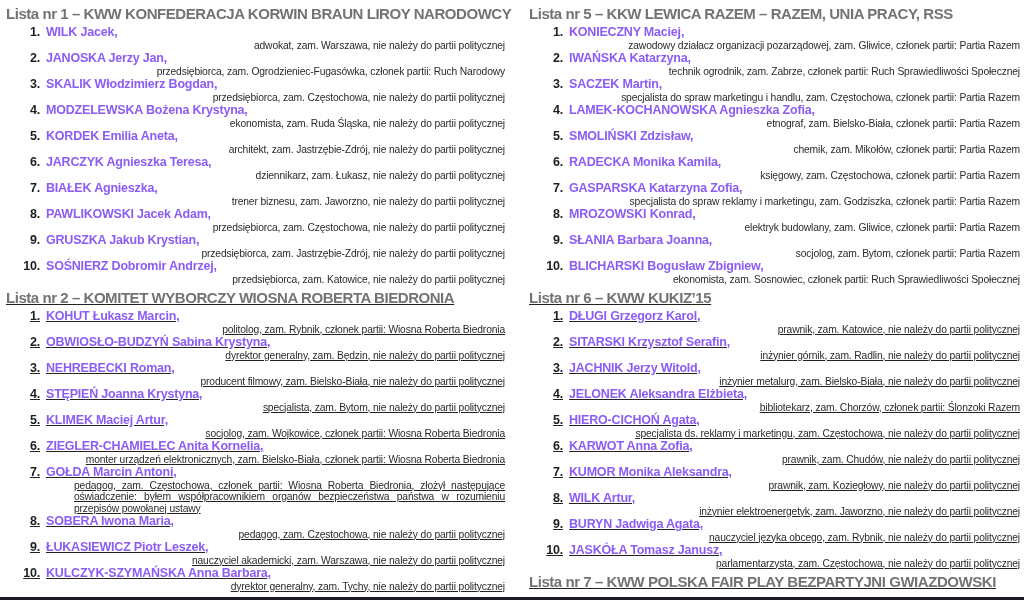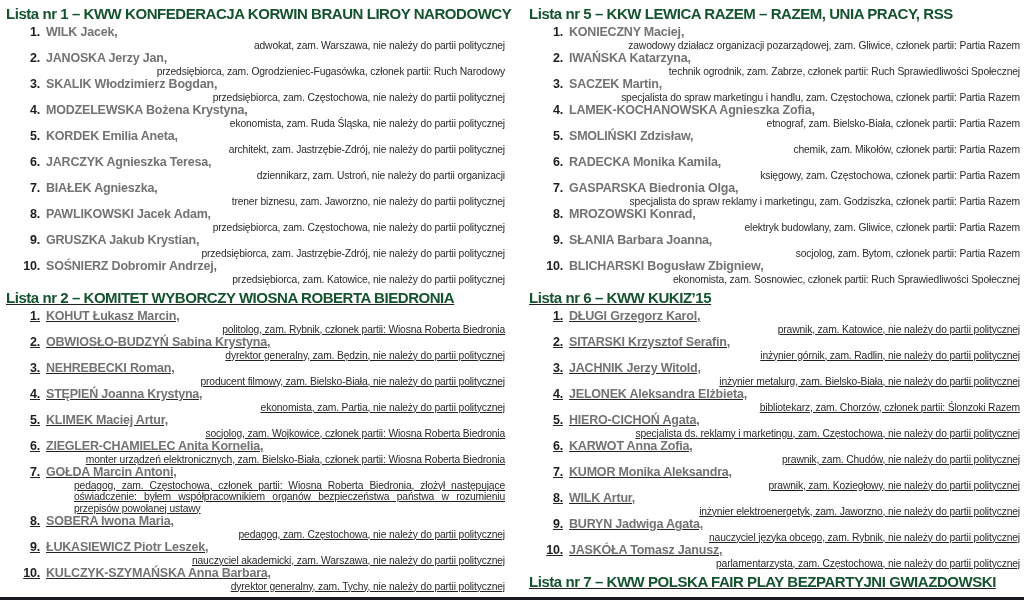--- a/index.html
+++ b/index.html
@@ -21,21 +21,21 @@
   .col-left  { padding-right: 8px; }
   .col-right { padding-left: 16px; }
   .list + .list { margin-top: 4px; text-decoration: underline; }
   .list-title {
     font-size: 15px;
     font-weight: bold;
     line-height: 18px;
     letter-spacing: -0.45px;
     white-space: nowrap;
     margin-bottom: 3px;
-    color: #14532d;
+    color: #737373;
   }
   .candidate {
     display: grid;
     grid-template-columns: 34px 1fr;
     column-gap: 6px;
     margin-bottom: 1px;
   }
   .num {
     grid-column: 1;
     text-align: right;
@@ -45,21 +45,21 @@
     letter-spacing: -0.2px;
     color: #1d1d1f;
   }
   .name {
     grid-column: 2;
     font-weight: bold;
     font-size: 12.5px;
     line-height: 13.5px;
     letter-spacing: -0.2px;
     white-space: nowrap;
-    color: #737373;
+    color: #8b5cf6;
   }
   .desc {
     grid-column: 2;
     font-size: 10.3px;
     line-height: 11.5px;
     letter-spacing: -0.15px;
     white-space: nowrap;
     color: #2a2a2c;
     text-align: right;
   }
@@ -104,21 +104,21 @@
           <span class="desc">ekonomista, zam. Ruda Śląska, nie należy do partii politycznej</span>
         </div>
         <div class="candidate">
           <span class="num">5.</span>
           <span class="name">KORDEK Emilia Aneta,</span>
           <span class="desc">architekt, zam. Jastrzębie-Zdrój, nie należy do partii politycznej</span>
         </div>
         <div class="candidate">
           <span class="num">6.</span>
           <span class="name">JARCZYK Agnieszka Teresa,</span>
-          <span class="desc">dziennikarz, zam. Ustroń, nie należy do partii organizacji</span>
+          <span class="desc">dziennikarz, zam. Łukasz, nie należy do partii politycznej</span>
         </div>
         <div class="candidate">
           <span class="num">7.</span>
           <span class="name">BIAŁEK Agnieszka,</span>
           <span class="desc">trener biznesu, zam. Jaworzno, nie należy do partii politycznej</span>
         </div>
         <div class="candidate">
           <span class="num">8.</span>
           <span class="name">PAWLIKOWSKI Jacek Adam,</span>
           <span class="desc">przedsiębiorca, zam. Częstochowa, nie należy do partii politycznej</span>
@@ -147,21 +147,21 @@
           <span class="desc">dyrektor generalny, zam. Będzin, nie należy do partii politycznej</span>
         </div>
         <div class="candidate">
           <span class="num">3.</span>
           <span class="name">NEHREBECKI Roman,</span>
           <span class="desc">producent filmowy, zam. Bielsko-Biała, nie należy do partii politycznej</span>
         </div>
         <div class="candidate">
           <span class="num">4.</span>
           <span class="name">STĘPIEŃ Joanna Krystyna,</span>
-          <span class="desc">ekonomista, zam. Partia, nie należy do partii politycznej</span>
+          <span class="desc">specjalista, zam. Bytom, nie należy do partii politycznej</span>
         </div>
         <div class="candidate">
           <span class="num">5.</span>
           <span class="name">KLIMEK Maciej Artur,</span>
           <span class="desc">socjolog, zam. Wojkowice, członek partii: Wiosna Roberta Biedronia</span>
         </div>
         <div class="candidate">
           <span class="num">6.</span>
           <span class="name">ZIEGLER-CHAMIELEC Anita Kornelia,</span>
           <span class="desc">monter urządzeń elektronicznych, zam. Bielsko-Biała, członek partii: Wiosna Roberta Biedronia</span>
@@ -216,21 +216,21 @@
           <span class="name">SMOLIŃSKI Zdzisław,</span>
           <span class="desc">chemik, zam. Mikołów, członek partii: Partia Razem</span>
         </div>
         <div class="candidate">
           <span class="num">6.</span>
           <span class="name">RADECKA Monika Kamila,</span>
           <span class="desc">księgowy, zam. Częstochowa, członek partii: Partia Razem</span>
         </div>
         <div class="candidate">
           <span class="num">7.</span>
-          <span class="name">GASPARSKA Biedronia Olga,</span>
+          <span class="name">GASPARSKA Katarzyna Zofia,</span>
           <span class="desc">specjalista do spraw reklamy i marketingu, zam. Godziszka, członek partii: Partia Razem</span>
         </div>
         <div class="candidate">
           <span class="num">8.</span>
           <span class="name">MROZOWSKI Konrad,</span>
           <span class="desc">elektryk budowlany, zam. Gliwice, członek partii: Partia Razem</span>
         </div>
         <div class="candidate">
           <span class="num">9.</span>
           <span class="name">SŁANIA Barbara Joanna,</span>

